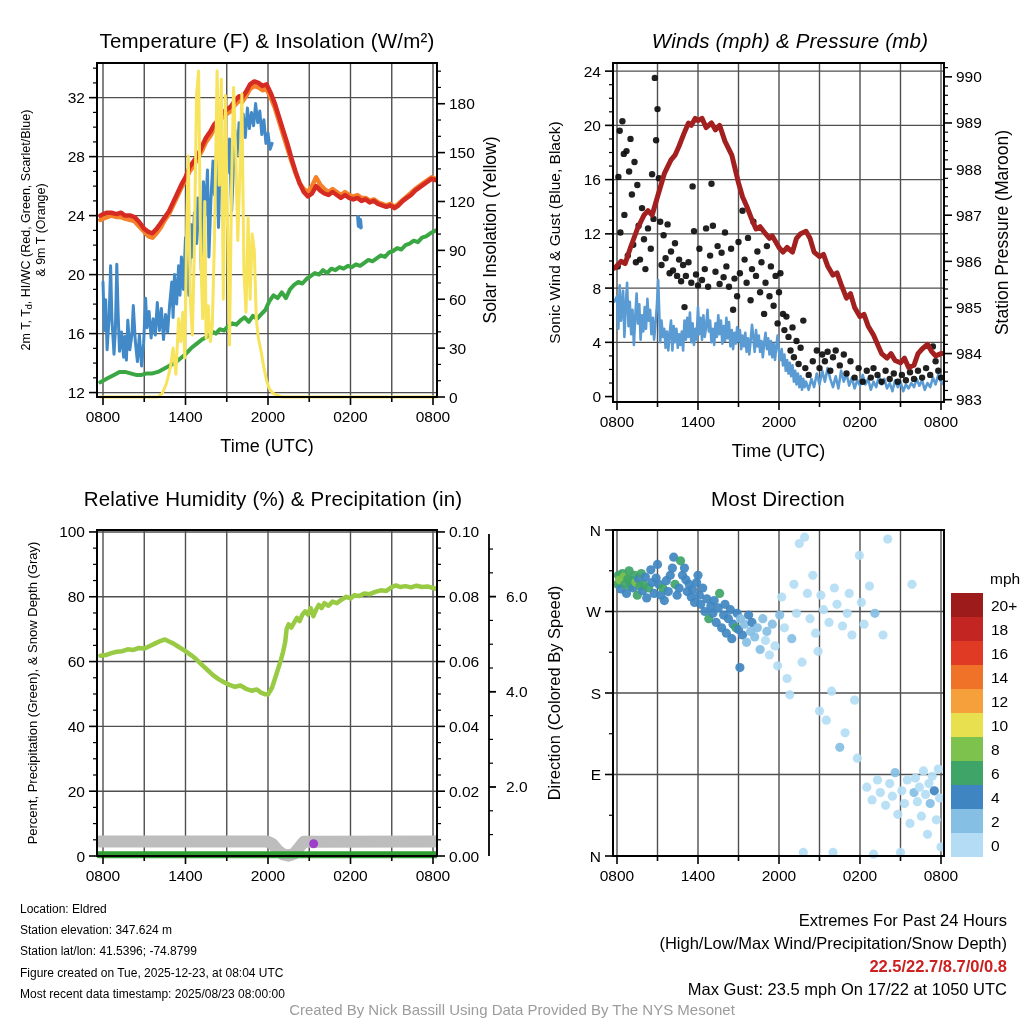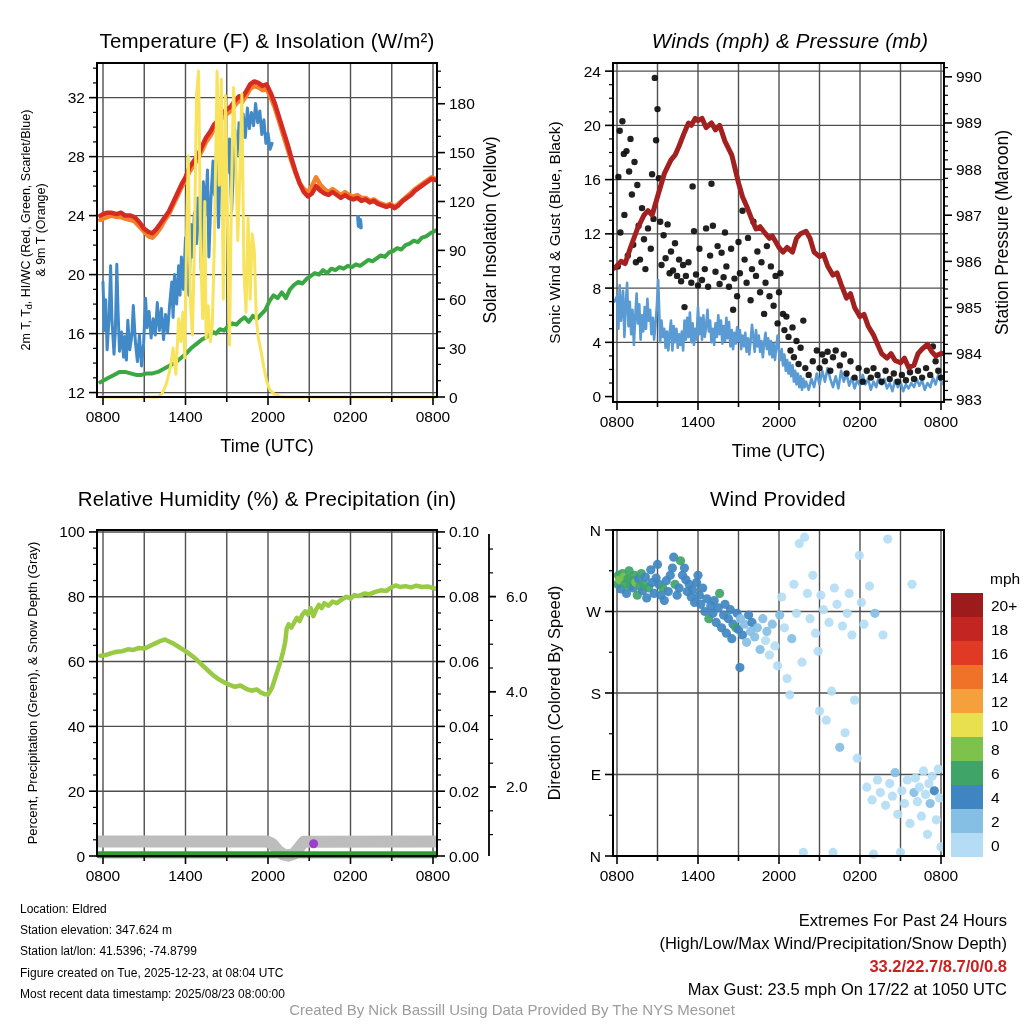--- a/index.html
+++ b/index.html
@@ -2,21 +2,21 @@
 <html><head>
 <meta charset="utf-8">
 <style>
   html,body{margin:0;padding:0;background:#fff;}
   .page{position:relative;width:1024px;height:1024px;background:#fff;overflow:hidden;
         font-family:"Liberation Sans",sans-serif;color:#000;}
   svg#charts{position:absolute;left:0;top:0;}
   .chart-title{position:absolute;text-align:center;font-size:20.5px;letter-spacing:0.2px;}
   #title-tl{left:37px;top:29px;width:460px;}
   #title-tr{left:560px;top:29px;width:460px;font-style:italic;}
-  #title-bl{left:17px;top:487px;width:500px;}
+  #title-bl{left:23px;top:487px;width:500px;}
   #title-br{left:548px;top:487px;width:460px;}
   .footer-left{position:absolute;left:20px;top:899px;font-size:12px;line-height:21.2px;}
   .footer-right{position:absolute;right:17px;top:909px;font-size:16.5px;line-height:23px;text-align:right;}
   .extremes-values{font-weight:bold;}
   .credit{position:absolute;left:0;top:1001px;width:1024px;text-align:center;font-size:15px;}
   text{font-family:"Liberation Sans",sans-serif;}
 </style>
 </head>
 <body>
 
@@ -771,31 +771,31 @@
           <text x="991" y="826.5" font-size="15.5" fill="#000">2</text>
           <rect x="951" y="833" width="32" height="24" fill="#b4ddf5"></rect>
           <text x="991" y="850.5" font-size="15.5" fill="#000">0</text>
         </g>
       </g>
     </svg>
 
   <div class="chart-title" id="title-tl">Temperature (F) &amp; Insolation (W/m²)</div>
   <div class="chart-title" id="title-tr">Winds (mph) &amp; Pressure (mb)</div>
   <div class="chart-title" id="title-bl">Relative Humidity (%) &amp; Precipitation (in)</div>
-  <div class="chart-title" id="title-br">Wind Provided</div>
+  <div class="chart-title" id="title-br">Most Direction</div>
 
   <div class="footer-left">
     <div>Location: Eldred</div>
     <div>Station elevation: 347.624 m</div>
     <div>Station lat/lon: 41.5396; -74.8799</div>
     <div>Figure created on Tue, 2025-12-23, at 08:04 UTC</div>
     <div>Most recent data timestamp: 2025/08/23 08:00:00</div>
   </div>
 
   <div class="footer-right">
     <div>Extremes For Past 24 Hours</div>
     <div>(High/Low/Max Wind/Precipitation/Snow Depth)</div>
-    <div class="extremes-values" id="extremes-values" style="color: rgb(204, 33, 33);">33.2/22.7/8.7/0/0.8</div>
+    <div class="extremes-values" id="extremes-values" style="color: rgb(204, 33, 33);">22.5/22.7/8.7/0/0.8</div>
     <div>Max Gust: 23.5 mph On 17/22 at 1050 UTC</div>
   </div>
 
   <div class="credit" id="credit-line" style="color: rgb(156, 156, 156);">Created By Nick Bassill Using Data Provided By The NYS Mesonet</div>
 </div>
 
 </body></html>

